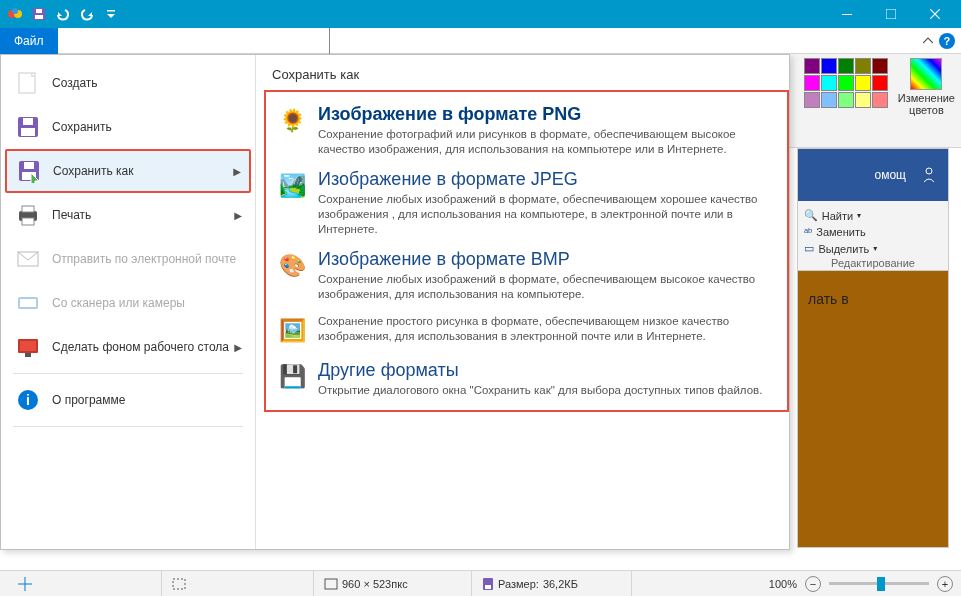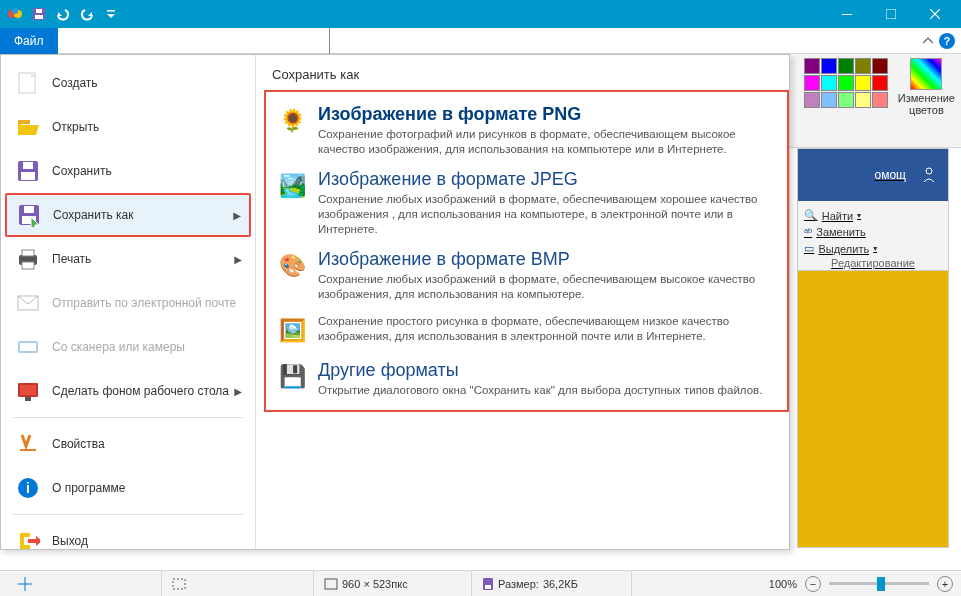--- a/index.html
+++ b/index.html
@@ -40,21 +40,21 @@
 .submenu-title { font-size: 13px; color: #333; padding: 4px 8px 8px; }
 .submenu-box { border: 2px solid #e74c3c; padding: 6px; }
 .sub-item { display: flex; padding: 6px 4px; cursor: pointer; }
 .sub-icon { width: 34px; height: 34px; margin-right: 8px; flex-shrink: 0; display: flex; align-items: center; justify-content: center; }
 .sub-text { font-size: 11.5px; }
 .sub-title { color: #1a4b8c; margin-bottom: 2px; font-size: 18px; }
 .sub-title.bold { font-weight: 600; color: #003e7e; }
 .sub-desc { color: #555; line-height: 1.3; }
 
 
-.word-bg { position: absolute; top: 148px; right: 12px; width: 152px; height: 400px; background: #eab308; border: 1px solid #ccc; z-index: 50; text-decoration: underline; }
+.word-bg { position: absolute; top: 148px; right: 12px; width: 152px; height: 400px; background: #a16207; border: 1px solid #ccc; z-index: 50; }
 .word-ribbon { height: 52px; background: #2b579a; display: flex; align-items: center; justify-content: flex-end; padding: 0 10px; color: #fff; font-size: 12px; gap: 14px; }
 .word-tools { height: 70px; background: #f3f3f3; border-bottom: 1px solid #ccc; padding: 6px; font-size: 11px; color: #333; }
 .word-tools-row { display: flex; align-items: center; gap: 4px; padding: 2px 0; }
 .word-doc { padding: 20px 10px; font-size: 14px; color: #222; }
 
 
 .statusbar { position: absolute; bottom: 0; left: 0; right: 0; height: 26px; background: #f3f3f3; border-top: 1px solid #d5d5d5; display: flex; align-items: center; padding: 0 8px; font-size: 11px; color: #333; z-index: 200; }
 .status-seg { display: flex; align-items: center; gap: 4px; padding: 0 10px; border-right: 1px solid #d5d5d5; height: 100%; }
 .status-seg.first { width: 154px; }
 .zoom { margin-left: auto; display: flex; align-items: center; gap: 8px; }
@@ -177,41 +177,33 @@
         <span style="color:#2b579a">ᵃᵇ</span>
         <span>Заменить</span>
       </div>
     <div class="word-tools-row">
         <span style="color:#2b579a">▭</span>
         <span>Выделить</span> 
         <span style="font-size:8px">▾</span>
       </div>
     <div style="text-align:center;color:#666;margin-top:0">Редактирование</div>
   </div>
+  <div class="word-doc">лать в</div>
 </div>
 
 <div class="file-menu">
   <div class="menu-left" id="menu-left">
       <div class="menu-item">
         <div class="menu-icon">
           <svg width="24" height="24" viewBox="0 0 24 24">
             <rect x="3" y="2" width="16" height="20" fill="#fff" stroke="#ccc"></rect>
             <path d="M15 2 L19 6 L15 6 Z" fill="#e0e0e0"></path>
           </svg>
         </div>
         <span>Создать</span>
-      </div>
-      <div class="menu-item">
-        <div class="menu-icon">
-          <svg width="24" height="24" viewBox="0 0 24 24">
-            <path d="M2 8 L2 20 L20 20 L23 10 L6 10 Z" fill="#f1c40f"></path>
-            <rect x="2" y="5" width="12" height="4" fill="#e8b020"></rect>
-          </svg>
-        </div>
-        <span>Открыть</span>
       </div>
       <div class="menu-item">
         <div class="menu-icon">
           <svg width="24" height="24" viewBox="0 0 24 24">
             <rect x="2" y="2" width="20" height="20" fill="#7b5cb8" rx="2"></rect>
             <rect x="5" y="13" width="14" height="8" fill="#fff"></rect>
             <rect x="7" y="3" width="10" height="7" fill="#fff"></rect>
           </svg>
         </div>
         <span>Сохранить</span>
@@ -265,45 +257,27 @@
             <rect x="9" y="18" width="6" height="4" fill="#555"></rect>
           </svg>
         </div>
         <span>Сделать фоном рабочего стола</span>
         <span class="menu-arrow">▶</span>
       </div>
       <div class="menu-sep"></div>
       <div class="menu-item">
         <div class="menu-icon">
           <svg width="24" height="24" viewBox="0 0 24 24">
-            <path d="M6 3 L10 14 L14 3" stroke="#e67e22" stroke-width="3" fill="none"></path>
-            <path d="M4 18 L20 18" stroke="#e67e22" stroke-width="2"></path>
-          </svg>
-        </div>
-        <span>Свойства</span>
-      </div>
-      <div class="menu-item">
-        <div class="menu-icon">
-          <svg width="24" height="24" viewBox="0 0 24 24">
             <circle cx="12" cy="12" r="10" fill="#0078d7"></circle>
             <text x="12" y="17" text-anchor="middle" fill="#fff" font-size="14" font-weight="bold">i</text>
           </svg>
         </div>
         <span>О программе</span>
       </div>
       <div class="menu-sep"></div>
-      <div class="menu-item">
-        <div class="menu-icon">
-          <svg width="24" height="24" viewBox="0 0 24 24">
-            <path d="M4 4 L4 20 L14 20 L14 16 L8 16 L8 8 L14 8 L14 4 Z" fill="#f1c40f"></path>
-            <path d="M12 10 L20 10 L20 7 L26 12 L20 17 L20 14 L12 14 Z" fill="#e74c3c"></path>
-          </svg>
-        </div>
-        <span>Выход</span>
-      </div>
     </div>
   <div class="menu-right">
     <div class="submenu-title">Сохранить как</div>
     <div class="submenu-box" id="submenu-box">
         <div class="sub-item">
           <div class="sub-icon" style="font-size:22px">🌻</div>
           <div class="sub-text">
             <div class="sub-title bold">Изображение в формате PNG</div>
             <div class="sub-desc">Сохранение фотографий или рисунков в формате, обеспечивающем высокое качество изображения, для использования на компьютере или в Интернете.</div>
           </div>

